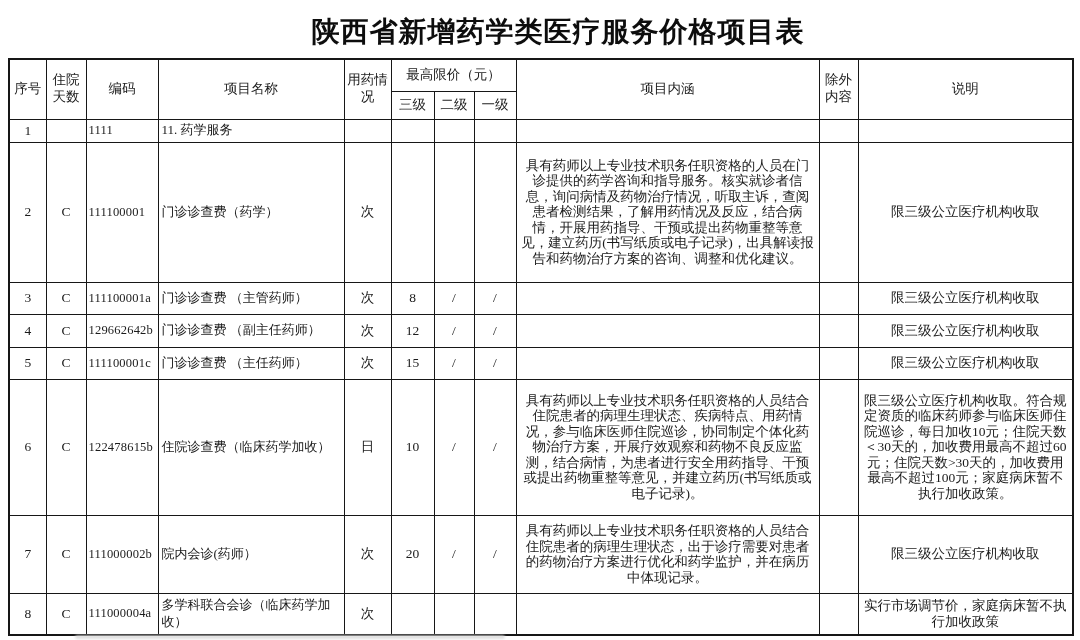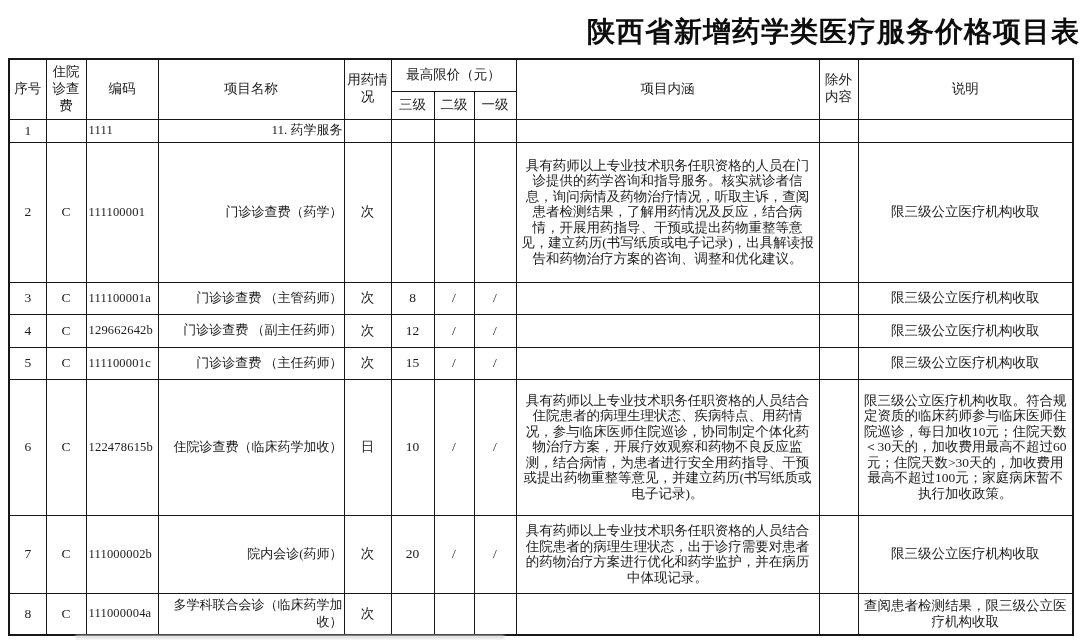--- a/index.html
+++ b/index.html
@@ -4,21 +4,21 @@
 <style>
   html,body{margin:0;padding:0;}
   body{
     width:1080px;height:640px;overflow:hidden;background:#ffffff;
     font-family:"Liberation Serif","DejaVu Serif",serif;
     color:#1b1b1b;
     -webkit-font-smoothing:antialiased;
   }
   .page{position:relative;width:1080px;height:640px;}
   .doc-title{
-    text-align:right;
+    text-align:center;
     font-size:28px;
     font-weight:700;
     letter-spacing:1px;
     padding-top:13px;
     height:45px;
     color:#0d0d0d;
     padding-left:36px;
   }
   table.price-table{
     border-collapse:collapse;
@@ -47,21 +47,21 @@
     text-align:center;
   }
   td.c-code{
     text-align:left;
     font-size:12.5px;
     padding-left:2px;
     letter-spacing:.2px;
     margin-top:40px;
   }
   td.c-name{
-    text-align:right;
+    text-align:left;
     font-size:13px;
     padding:1px 1px 1px 3px;
     line-height:1.3;
   }
   td.c-content,td.c-note{
     text-align:center;
     font-size:13.5px;
     line-height:15.5px;
     padding:2px 4px;
   }
@@ -92,21 +92,21 @@
         <col style="width:43px">
       <col style="width:40px">
         <col style="width:42px">
         <col style="width:303px">
       <col style="width:39px">
         <col style="width:215px">
     </colgroup>
     <thead>
       <tr class="hrow1">
         <th rowspan="2">序号</th>
-        <th rowspan="2">住院诊查费</th>
+        <th rowspan="2">住院天数</th>
         <th rowspan="2">编码</th>
         <th rowspan="2">项目名称</th>
         <th rowspan="2">用药情况</th>
         <th colspan="3">最高限价（元）</th>
         <th rowspan="2">项目内涵</th>
         <th rowspan="2">除外内容</th>
         <th rowspan="2">说明</th>
       </tr>
       <tr class="hrow2">
         <th>三级</th>
@@ -210,19 +210,19 @@
           <td class="c-seq">8</td>
           <td class="c-fin">C</td>
           <td class="c-code">111000004a</td>
           <td class="c-name">多学科联合会诊（临床药学加收）</td>
           <td class="c-unit">次</td>
           <td class="c-p3"></td>
           <td class="c-p2"></td>
           <td class="c-p1"></td>
           <td class="c-content"></td>
           <td class="c-exclude"></td>
-          <td class="c-note">查阅患者检测结果，限三级公立医疗机构收取</td>
+          <td class="c-note">实行市场调节价，家庭病床暂不执行加收政策</td>
         </tr>
       </tbody>
   </table>
 
   <div class="scan-smudge"></div>
 </div>
 
 </body></html>

